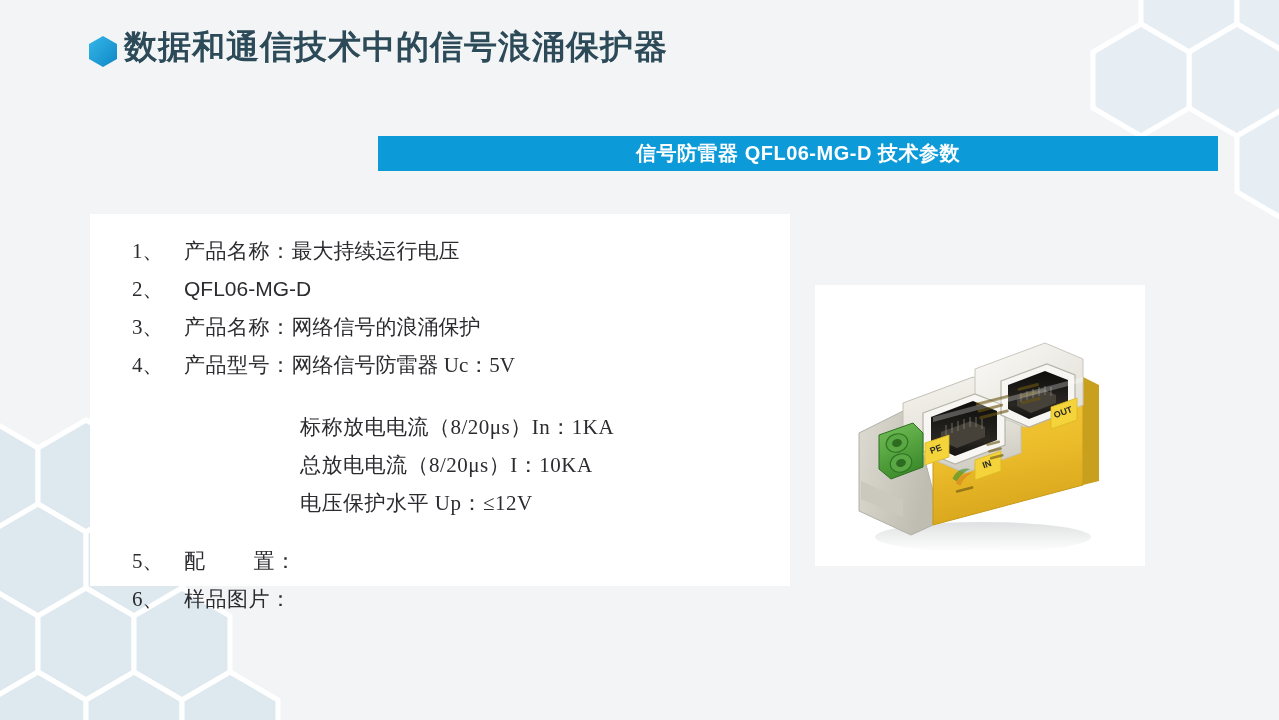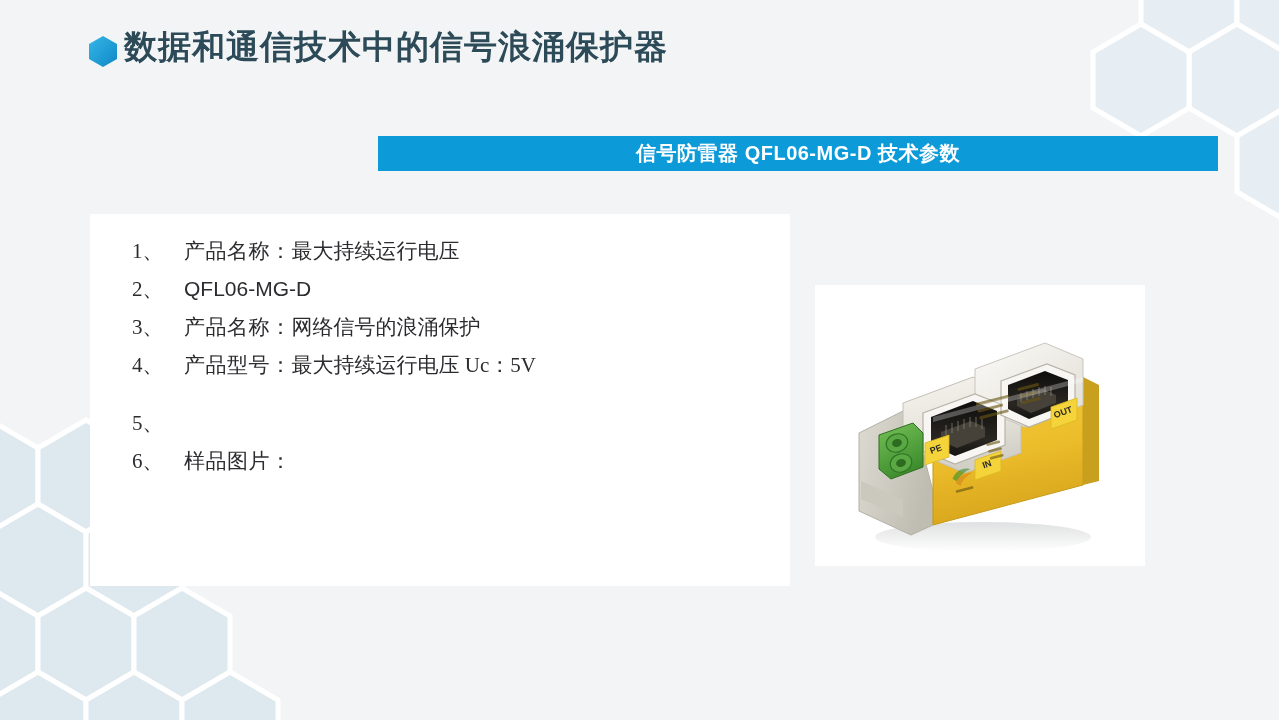--- a/index.html
+++ b/index.html
@@ -151,27 +151,33 @@
 
     <div class="spec-row">
       <span class="spec-idx">3、</span>
       <span class="spec-label">产品名称：</span>
       <span class="spec-value">网络信号的浪涌保护</span>
     </div>
 
     <div class="spec-row">
       <span class="spec-idx">4、</span>
       <span class="spec-label">产品型号：</span>
-      <span class="spec-value">最大持续运行电压 Uc：5V</span>
-    </div>
-
+      <span class="spec-value">网络信号防雷器 Uc：5V</span>
+    </div>
+
+    <div class="sub-block">
+      <div class="spec-sub">标称放电电流（8/20μs）In：1KA</div>
+      <div class="spec-sub">总放电电流（8/20μs）I：10KA</div>
+      <div class="spec-sub">电压保护水平 Up：≤12V</div>
+    </div>
 
     <div class="tail-block">
       <div class="spec-row">
         <span class="spec-idx">5、</span>
+        <span class="spec-label"><span>配</span><span class="wide-gap"></span><span>置：</span></span>
       </div>
       <div class="spec-row">
         <span class="spec-idx">6、</span>
         <span class="spec-label">样品图片：</span>
       </div>
     </div>
 
   </div>
 </div>
 

